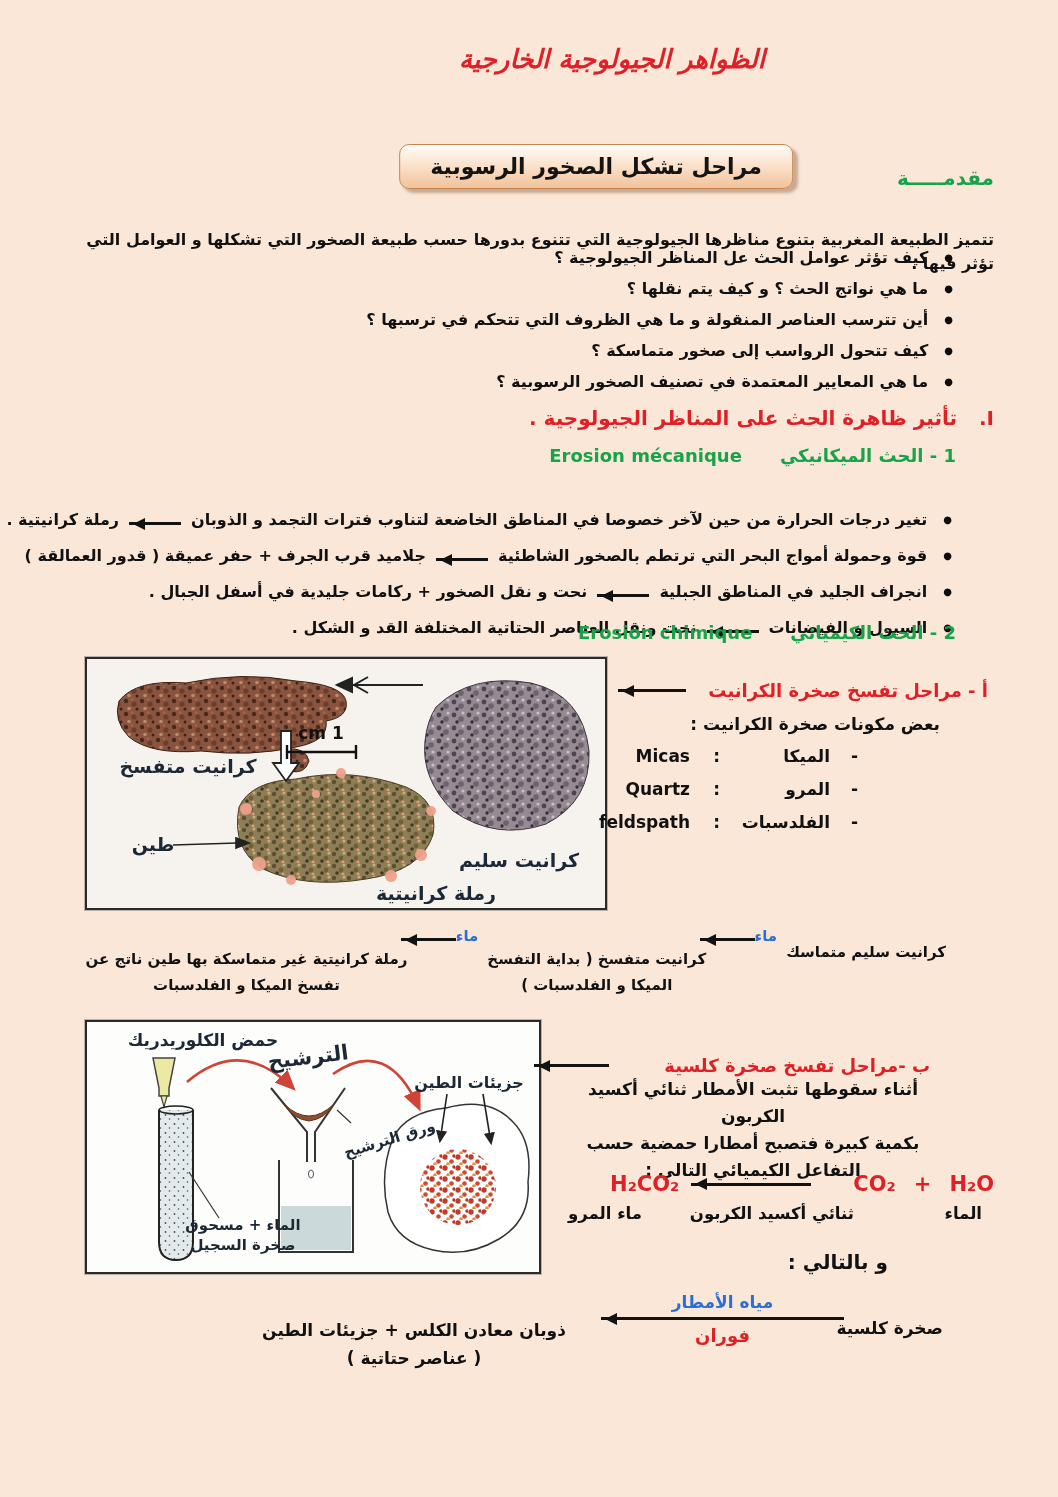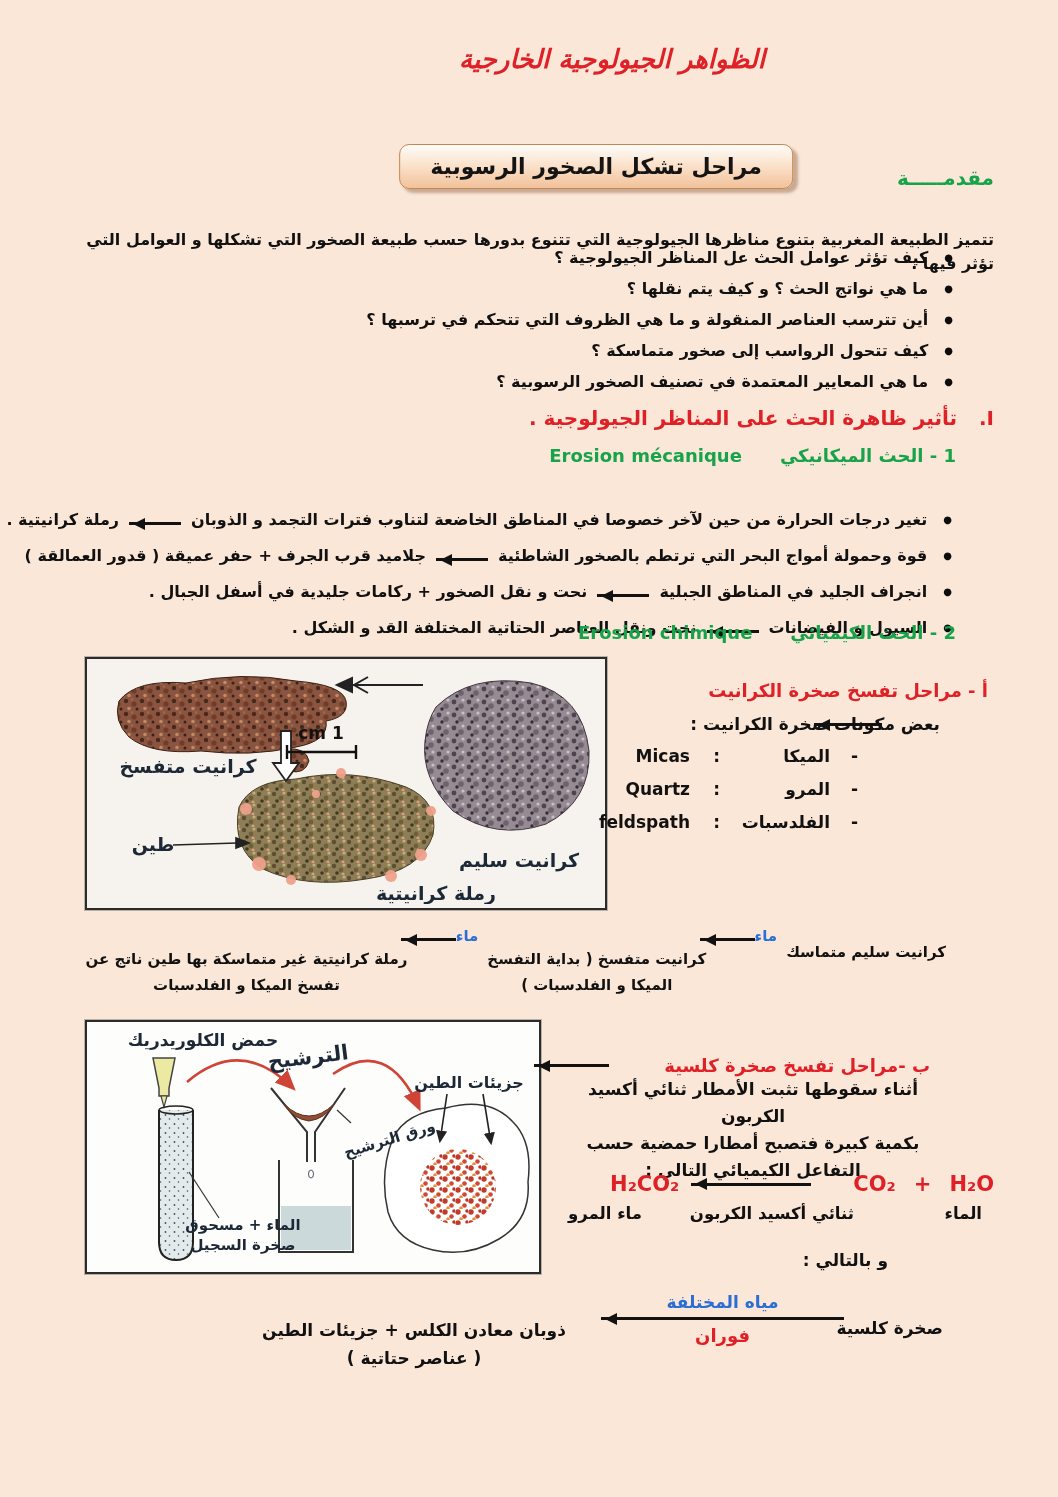--- a/index.html
+++ b/index.html
@@ -46,21 +46,21 @@
   .arr.w75{width:75px;margin:0;}
   .arr.w55{width:55px;margin:0;}
   .arr.w120{width:120px;}
   .arr.w243{width:243px;margin:0;}
 
   
   .granite-fig{position:absolute;left:85px;top:657px;width:518px;height:249px;
                background:#f6f3ee;border:2px solid #2b2b2b;box-shadow:0 0 0 1px #b9b0a6;}
   .label-row{position:absolute;display:flex;direction:rtl;align-items:center;
              color:var(--red,#df2127);font-size:18px;font-weight:bold;white-space:nowrap;}
-  .label-a{top:680px;right:70px;gap:22px;flex-direction:column;}
+  .label-a{top:680px;right:70px;gap:22px;}
   .label-b{top:1055px;right:128px;gap:55px;}
   .comp-title{position:absolute;top:714px;right:118px;font-size:17px;font-weight:bold;}
   .comp-list{position:absolute;top:740px;right:200px;margin:0;padding:0;list-style:none;}
   .comp-list li{display:grid;grid-template-columns:14px 96px 16px auto;direction:rtl;
                 column-gap:14px;align-items:baseline;line-height:33px;
                 font-size:17px;font-weight:bold;}
   .comp-list .lat{font-size:17px;}
 
   
   .granite-flow{position:absolute;top:925px;right:112px;display:flex;direction:rtl;
@@ -81,21 +81,21 @@
   .eq{position:absolute;top:1172px;right:64px;width:432px;height:64px;direction:rtl;}
   .eq-row{display:flex;direction:rtl;align-items:center;color:var(--red,#df2127);
           font-size:21px;font-weight:bold;}
   .eq-row .plus{margin:0 18px;}
   .eq-row .arr{margin-right:42px;margin-left:12px;}
   .eq-lbl{position:absolute;top:32px;font-size:16.5px;font-weight:bold;color:#111;white-space:nowrap;}
   .eq-l1{right:12px;}
   .eq-l2{right:140px;}
   .eq-l3{right:352px;}
 
-  .thus{position:absolute;top:1250px;right:170px;font-size:17px;font-weight:bold;}
+  .thus{position:absolute;top:1250px;right:170px;font-size:20px;font-weight:bold;}
 
   
   .bottom-flow{position:absolute;top:1292px;right:115px;width:832px;height:96px;direction:rtl;}
   .bf-src{position:absolute;right:0;top:26px;font-size:17px;font-weight:bold;white-space:nowrap;}
   .bf-arrowcol{position:absolute;right:98px;top:0;width:245px;display:flex;flex-direction:column;
                align-items:center;gap:5px;}
   .bf-arrowcol .top{color:var(--blue,#2c6fd4);font-size:17px;font-weight:bold;}
   .bf-arrowcol .bot{color:var(--red,#df2127);font-size:18px;font-weight:bold;}
   .bf-res{position:absolute;right:358px;top:24px;width:342px;text-align:center;
           font-size:17px;font-weight:bold;line-height:28px;}
@@ -372,21 +372,21 @@
     <span class="eq-lbl eq-l1">الماء</span>
     <span class="eq-lbl eq-l2">ثنائي أكسيد الكربون</span>
     <span class="eq-lbl eq-l3">ماء المرو</span>
   </div>
 
   <div class="thus">و بالتالي :</div>
 
   <div class="bottom-flow">
     <span class="bf-src">صخرة كلسية</span>
     <div class="bf-arrowcol">
-      <span class="top">مياه المختلفة</span>
+      <span class="top">مياه الأمطار</span>
       <span class="arr w243"></span>
       <span class="bot">فوران</span>
     </div>
     <div class="bf-res">
       <div>ذوبان معادن الكلس  +   جزيئات الطين</div>
       <div>(  عناصر حتاتية  )</div>
     </div>
   </div>
 
 </div>

